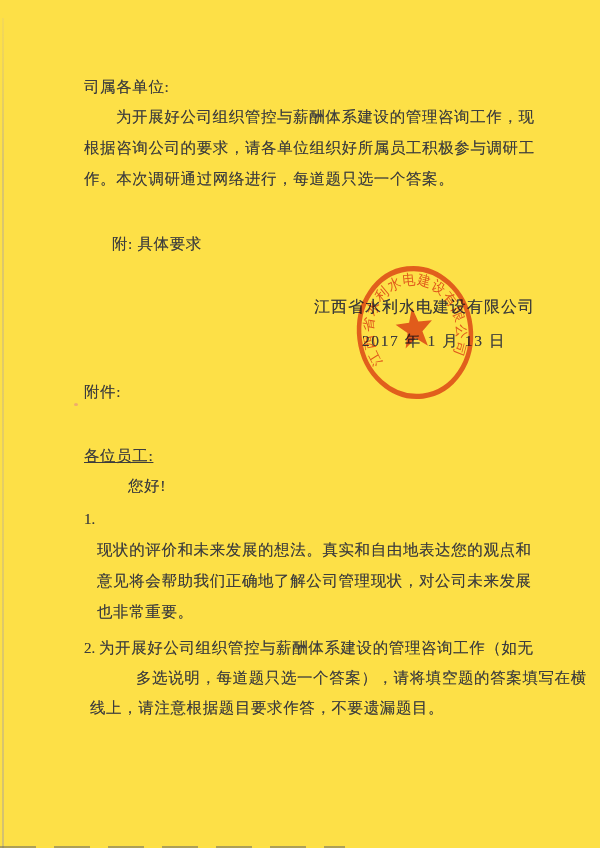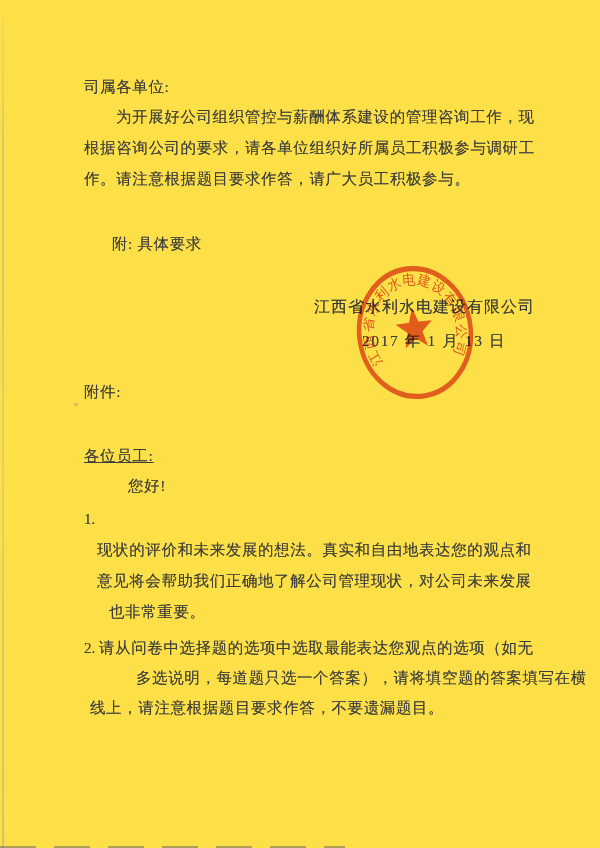--- a/index.html
+++ b/index.html
@@ -94,21 +94,21 @@
 <div class="page">
 
   <div class="edge-left"></div>
   <div class="edge-bottom"></div>
   <div class="speck"></div>
 
   <div class="tl" style="left:84px; top:77px;">司属各单位:</div>
 
   <div class="tl" style="left:116px; top:107px;">为开展好公司组织管控与薪酬体系建设的管理咨询工作，现</div>
   <div class="tl" style="left:84px; top:138px;">根据咨询公司的要求，请各单位组织好所属员工积极参与调研工</div>
-  <div class="tl" style="left:84px; top:169px;">作。请注意根据题目要求作答，请广大员工积极参与。</div>
+  <div class="tl" style="left:84px; top:169px;">作。本次调研通过网络进行，每道题只选一个答案。</div>
 
   <div class="tl" style="left:112px; top:234px;">附: 具体要求</div>
 
   <div class="tl company-line" style="left:314px; top:297px;">江西省水利水电建设有限公司</div>
   <div class="tl date-line" style="left:362px; top:331px;">2017 年 1 月 13 日</div>
 
   <div class="seal">
     <svg viewBox="0 0 140 140" preserveAspectRatio="none">
       <circle cx="70" cy="70" r="61" fill="none" stroke="#dd4a41" stroke-width="5" opacity="0.88"></circle>
       <polygon points="70,46 64.9,60 50,60.5 61.8,69.7 57.7,84 70,75.6 82.3,84 78.2,69.7 90,60.5 75.1,60" fill="#dd4a41" opacity="0.9"></polygon>
@@ -122,20 +122,20 @@
   </div>
 
   <div class="tl" style="left:84px; top:382px;">附件:</div>
 
   <div class="tl" style="left:84px; top:446px;text-decoration:underline;">各位员工:</div>
   <div class="tl" style="left:112px; top:476px;margin-left:16px;">您好!</div>
 
   <div class="tl num" style="left:84px; top:509px;">1.</div>
   <div class="tl" style="left:97px; top:571px;">意见将会帮助我们正确地了解公司管理现状，对公司未来发展</div>
   <div class="tl" style="left:97px; top:540px;">现状的评价和未来发展的想法。真实和自由地表达您的观点和</div>
-  <div class="tl" style="left:97px; top:602px;margin-left:12px;">也非常重要。</div>
+  <div class="tl" style="left:97px; top:602px;">也非常重要。</div>
 
   <div class="tl num" style="left:84px; top:638px;">2.</div>
-  <div class="tl" style="left:99px; top:638px;">请从问卷中选择题的选项中选取最能表达您观点的选项（如无</div>
+  <div class="tl" style="left:99px; top:638px;">为开展好公司组织管控与薪酬体系建设的管理咨询工作（如无</div>
   <div class="tl" style="left:88px; top:668px;margin-left:48px;">多选说明，每道题只选一个答案），请将填空题的答案填写在横</div>
   <div class="tl" style="left:90px; top:698px;">线上，请注意根据题目要求作答，不要遗漏题目。</div>
 
 </div>
 
 </body></html>

